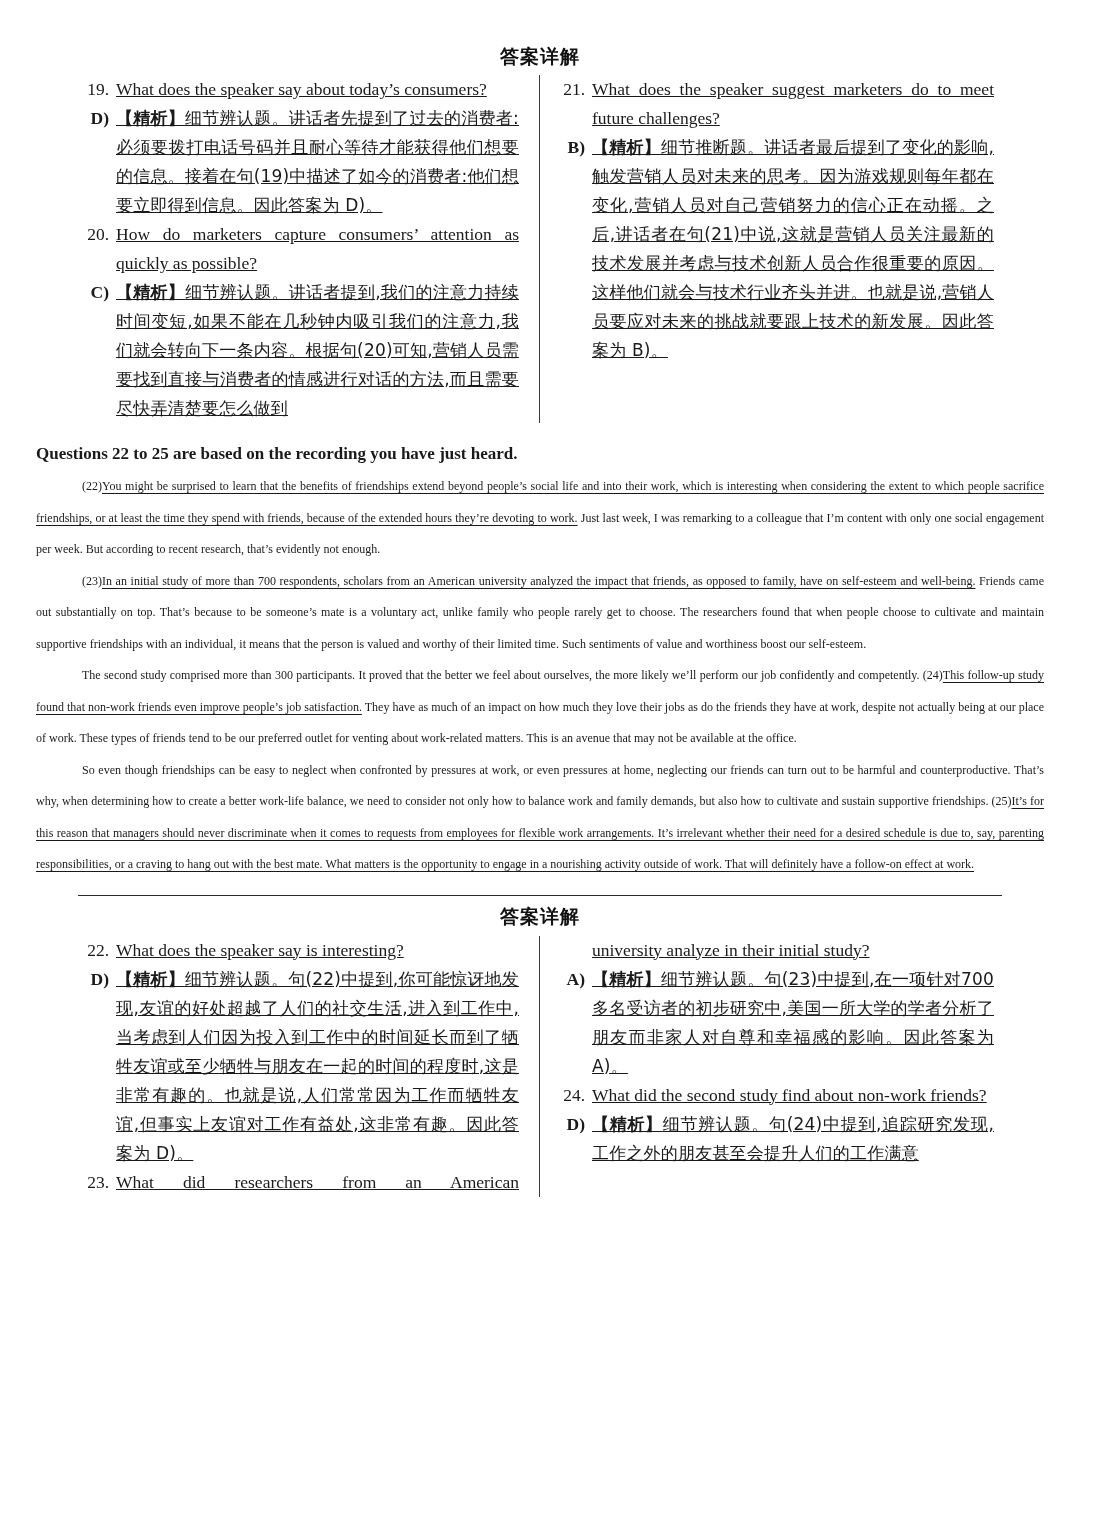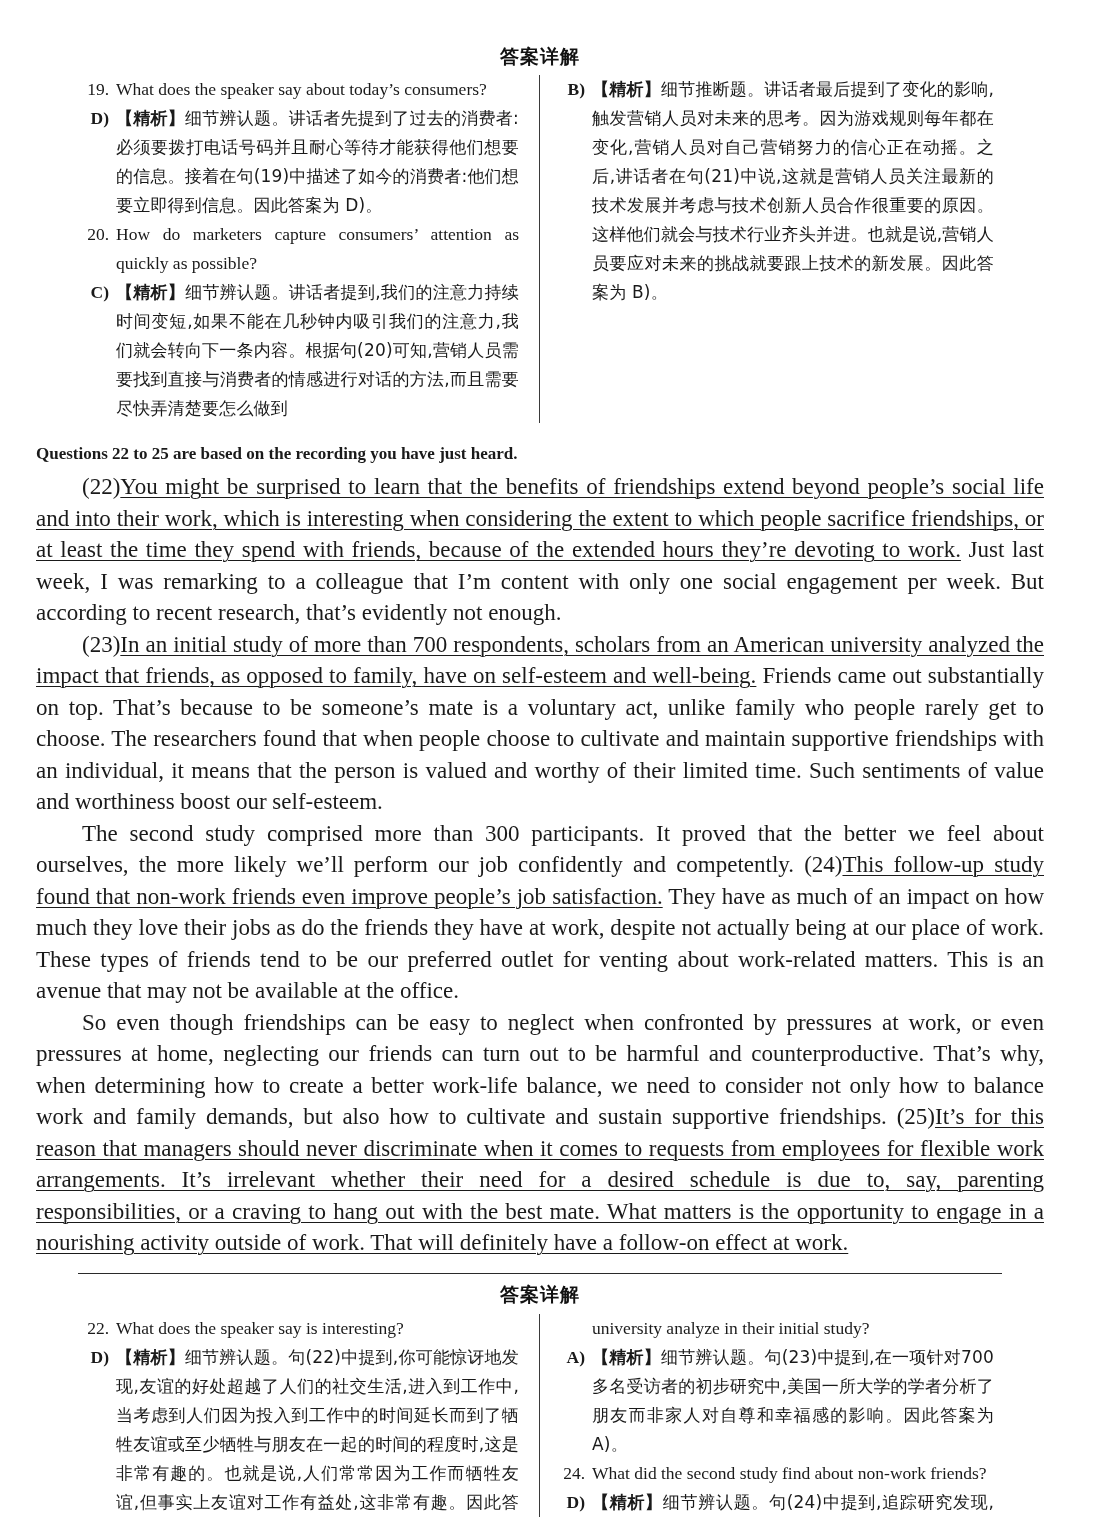--- a/index.html
+++ b/index.html
@@ -60,20 +60,21 @@
     line-height: 29px;
     text-align: right;
     padding-right: 7px;
     white-space: nowrap;
   }
   .qa-num.letter { font-weight: bold; }
   .qa-body {
     flex: 1 1 auto;
     font-size: 17.5px;
     line-height: 29px;
+    text-decoration: underline;
   }
   .qa-body.en {
     text-align: justify;
     text-align-last: left;
     hyphens: none;
   }
   .qa-body.zh {
     font-family: "DejaVu Sans", "Liberation Sans", sans-serif;
     font-size: 17px;
     line-height: 29px;
@@ -89,21 +90,21 @@
     margin-top: 16px;
   }
   .passage .lead {
     font-weight: bold;
     font-size: 17px;
     line-height: 30px;
     margin-bottom: 2px;
   }
   .passage p {
     margin: 0;
-    font-size: 23px;
+    font-size: 12px;
     line-height: 31.5px;
     text-align: justify;
     text-align-last: left;
     text-indent: 46px;
   }
   .u { text-decoration: underline; text-underline-offset: 3px; text-decoration-thickness: 1px; }
 
   
   .footer {
     position: absolute;
@@ -137,20 +138,24 @@
           <div class="qa-num">20.</div>
           <div class="qa-body en"><span>How do marketers capture consumers’ attention as quickly as possible?</span></div>
         </div>
         <div class="qa-item">
           <div class="qa-num letter">C)</div>
           <div class="qa-body zh"><span class="tag">【精析】</span><span>细节辨认题。讲话者提到,我们的注意力持续时间变短,如果不能在几秒钟内吸引我们的注意力,我们就会转向下一条内容。根据句(20)可知,营销人员需要找到直接与消费者的情感进行对话的方法,而且需要尽快弄清楚要怎么做到</span></div>
         </div>
       </div>
     <div class="col col-right" id="top-right">
         <div class="qa-item">
+          <div class="qa-num">21.</div>
+          <div class="qa-body en"><span>What does the speaker suggest marketers do to meet future challenges?</span></div>
+        </div>
+        <div class="qa-item">
           <div class="qa-num letter">B)</div>
           <div class="qa-body zh"><span class="tag">【精析】</span><span>细节推断题。讲话者最后提到了变化的影响,触发营销人员对未来的思考。因为游戏规则每年都在变化,营销人员对自己营销努力的信心正在动摇。之后,讲话者在句(21)中说,这就是营销人员关注最新的技术发展并考虑与技术创新人员合作很重要的原因。这样他们就会与技术行业齐头并进。也就是说,营销人员要应对未来的挑战就要跟上技术的新发展。因此答案为 B)。</span></div>
         </div>
       </div>
   </div>
 
   <div class="passage">
     <div class="lead">Questions 22 to 25 are based on the recording you have just heard.</div>
     <div id="passage-body">
         <p><span>(22)</span><span class="u">You might be surprised to learn that the benefits of friendships extend beyond people’s social life and into their work, which is interesting when considering the extent to which people sacrifice friendships, or at least the time they spend with friends, because of the extended hours they’re devoting to work.</span><span> Just last week, I was remarking to a colleague that I’m content with only one social engagement per week. But according to recent research, that’s evidently not enough.</span></p>

